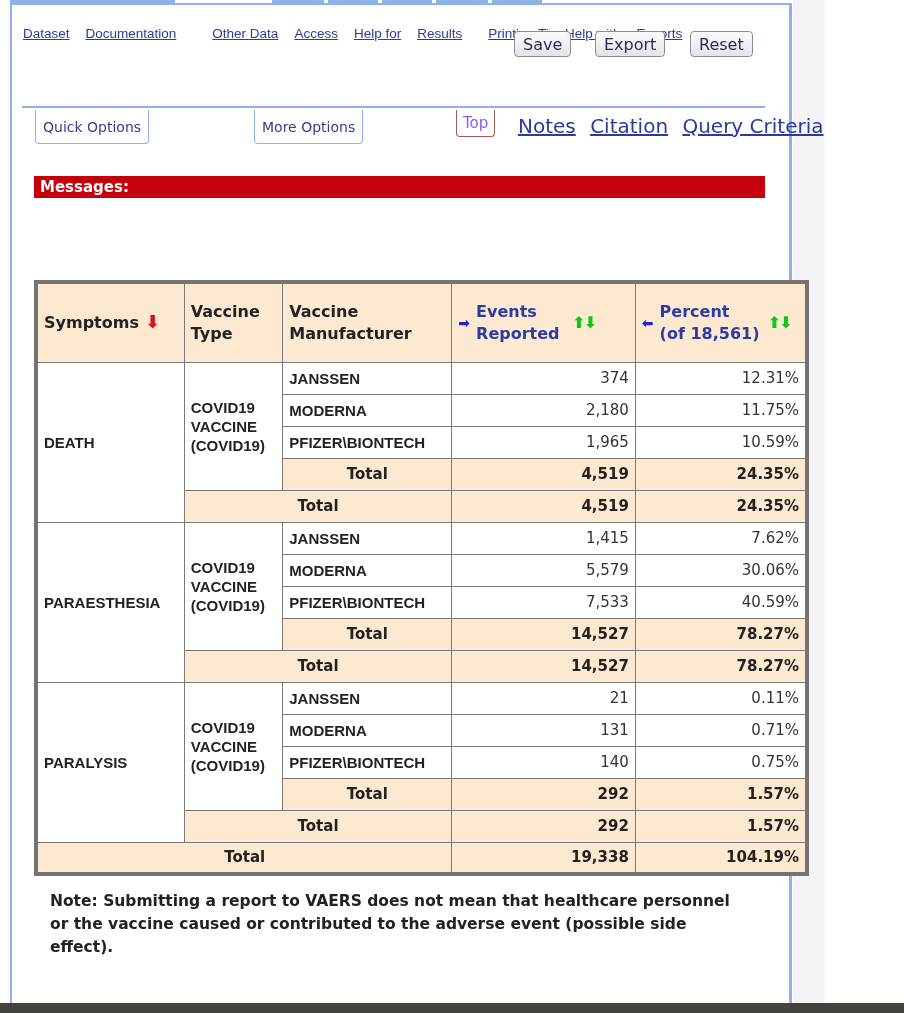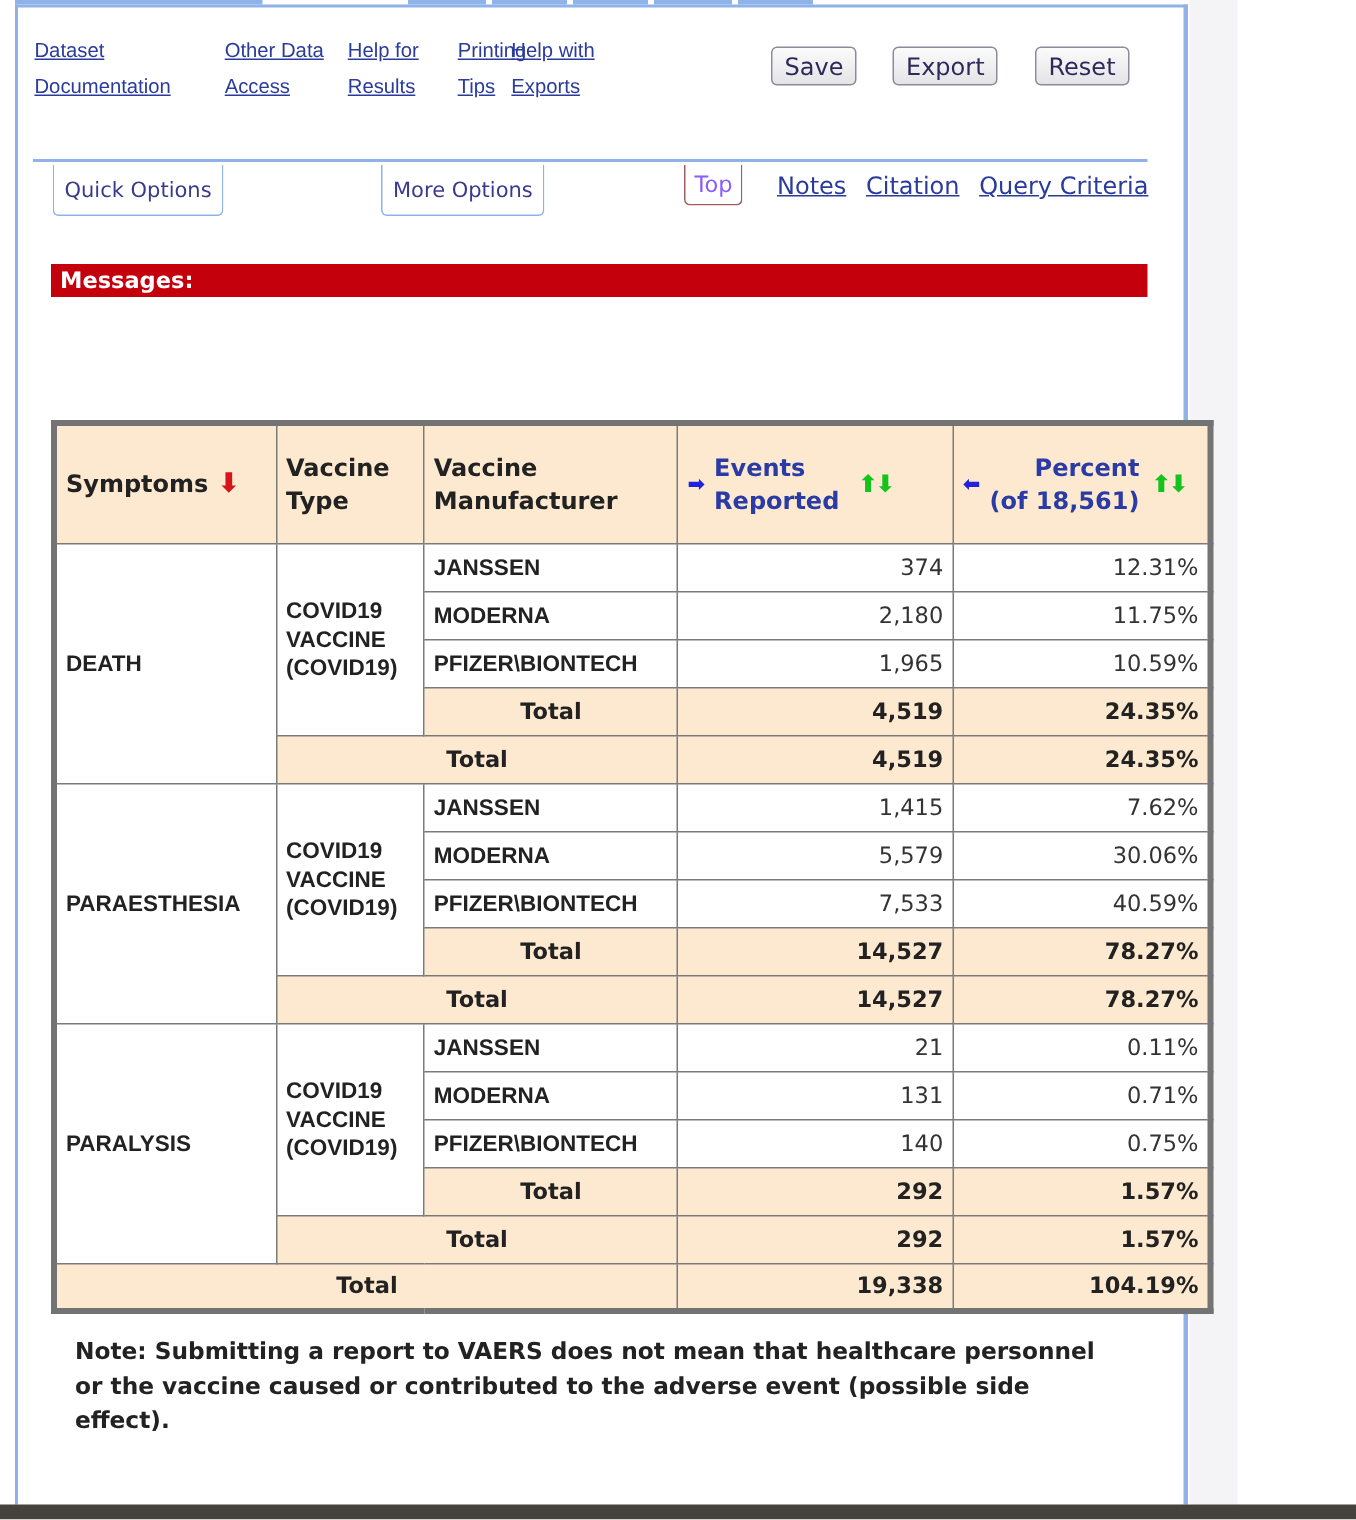--- a/index.html
+++ b/index.html
@@ -9,28 +9,28 @@
   .right-gutter { position: absolute; left: 793px; top: 0; width: 32px; height: 1003px; background: #f4f4f6; }
   .bottom-bar { position: absolute; left: 0; top: 1003px; width: 904px; height: 10px; background: #45423e; }
 
   .tabstrip { position: absolute; left: 10px; top: 0; width: 780px; height: 4px; }
   .tabstrip .tab { position: absolute; top: 0; height: 4px; background: #8fb2e8; }
 
   .panel { position: absolute; left: 10px; top: 3px; width: 782px; height: 1000px; border-left: 2px solid #8fb2e8; border-right: 3px solid #8fb2e8; border-top: 2px solid #8fb2e8; background: #fff; }
 
   .toplinks { position: absolute; top: 22px; left: 23px; display: flex; font-size: 13.5px; line-height: 24px; font-family: "Liberation Sans", sans-serif; }
   .toplinks a { color: #2a3b9c; text-decoration: underline; display: block; margin-right: 16px; white-space: nowrap; }
-  .toplinks .lk { display: flex; flex-direction: column; }
+  .toplinks .lk { display: flex; }
 
   .btn { position: absolute; top: 31px; height: 26px; padding: 0 8px; border: 1.5px solid #8d8a99; border-radius: 4px; background: linear-gradient(#fbfbfb, #e4e4e8); font-size: 16px; line-height: 23px; color: #2d2a5a; font-family: "DejaVu Sans", sans-serif; }
 
   .optbar { position: absolute; left: 22px; top: 106px; width: 743px; height: 2px; background: #8fb2e8; }
   .opt { position: absolute; top: 110px; height: 34px; border: 1px solid #8fb2e8; border-top: none; border-radius: 0 0 4px 4px; background: #fff; font-size: 14px; line-height: 34px; color: #3a3a8c; padding: 0 7px; }
   .toptab { position: absolute; top: 110px; left: 456px; height: 27px; border: 1.5px solid #a35a5a; border-top: none; border-radius: 0 0 4px 4px; font-size: 15px; line-height: 26px; color: #8b5cf6; padding: 0 6px; }
-  .navlinks { position: absolute; top: 114px; left: 518px; font-size: 16px; }
+  .navlinks { position: absolute; top: 114px; left: 518px; font-size: 20px; }
   .navlinks a { color: #2a3b9c; text-decoration: underline; margin-right: 8px; }
 
   .messages { position: absolute; left: 34px; top: 176px; width: 731px; }
   .msg-head { background: #c4000c; color: #fff; font-weight: bold; font-size: 15px; height: 22px; line-height: 22px; padding-left: 6px; }
   .msg-item { background: #fbebd4; color: #a50010; font-weight: bold; font-size: 15px; line-height: 24px; padding: 2px 8px; margin-top: 2px; }
   .msg-item .bullet { color: #333; font-size: 10px; margin-right: 6px; vertical-align: 2px; }
 
   table.results { position: absolute; left: 34px; top: 280px; width: 775px; border-collapse: collapse; border: 4px solid #737373; font-size: 15px; }
   table.results th, table.results td { border: 1.5px solid #7a7a7a; }
   table.results th { background: #fce9d0; text-align: left; font-weight: bold; color: #222; padding: 2px 6px; vertical-align: middle; font-size: 16px; line-height: 22px; }
@@ -119,21 +119,21 @@
       <th class="blue">
         <div style="display:flex;align-items:center">
           <span class="arrow-blue">➡</span>
           <span style="width:96px">Events Reported</span>
           <span class="arrow-green">⬆⬇</span>
         </div>
       </th>
       <th class="blue">
         <div style="display:flex;align-items:center">
           <span class="arrow-blue">⬅</span>
-          <span style="width:100px;text-align:right">Percent (of 18,561)</span>
+          <span style="width:100px;text-align:left">Percent (of 18,561)</span>
           <span class="arrow-green" style="margin-left:8px">⬆⬇</span>
         </div>
       </th>
     </tr>
   </thead>
   <tbody>
 
     <tr>
       <td class="sym" rowspan="5">DEATH</td>
       <td class="vtype" rowspan="4">COVID19 VACCINE (COVID19)</td>

